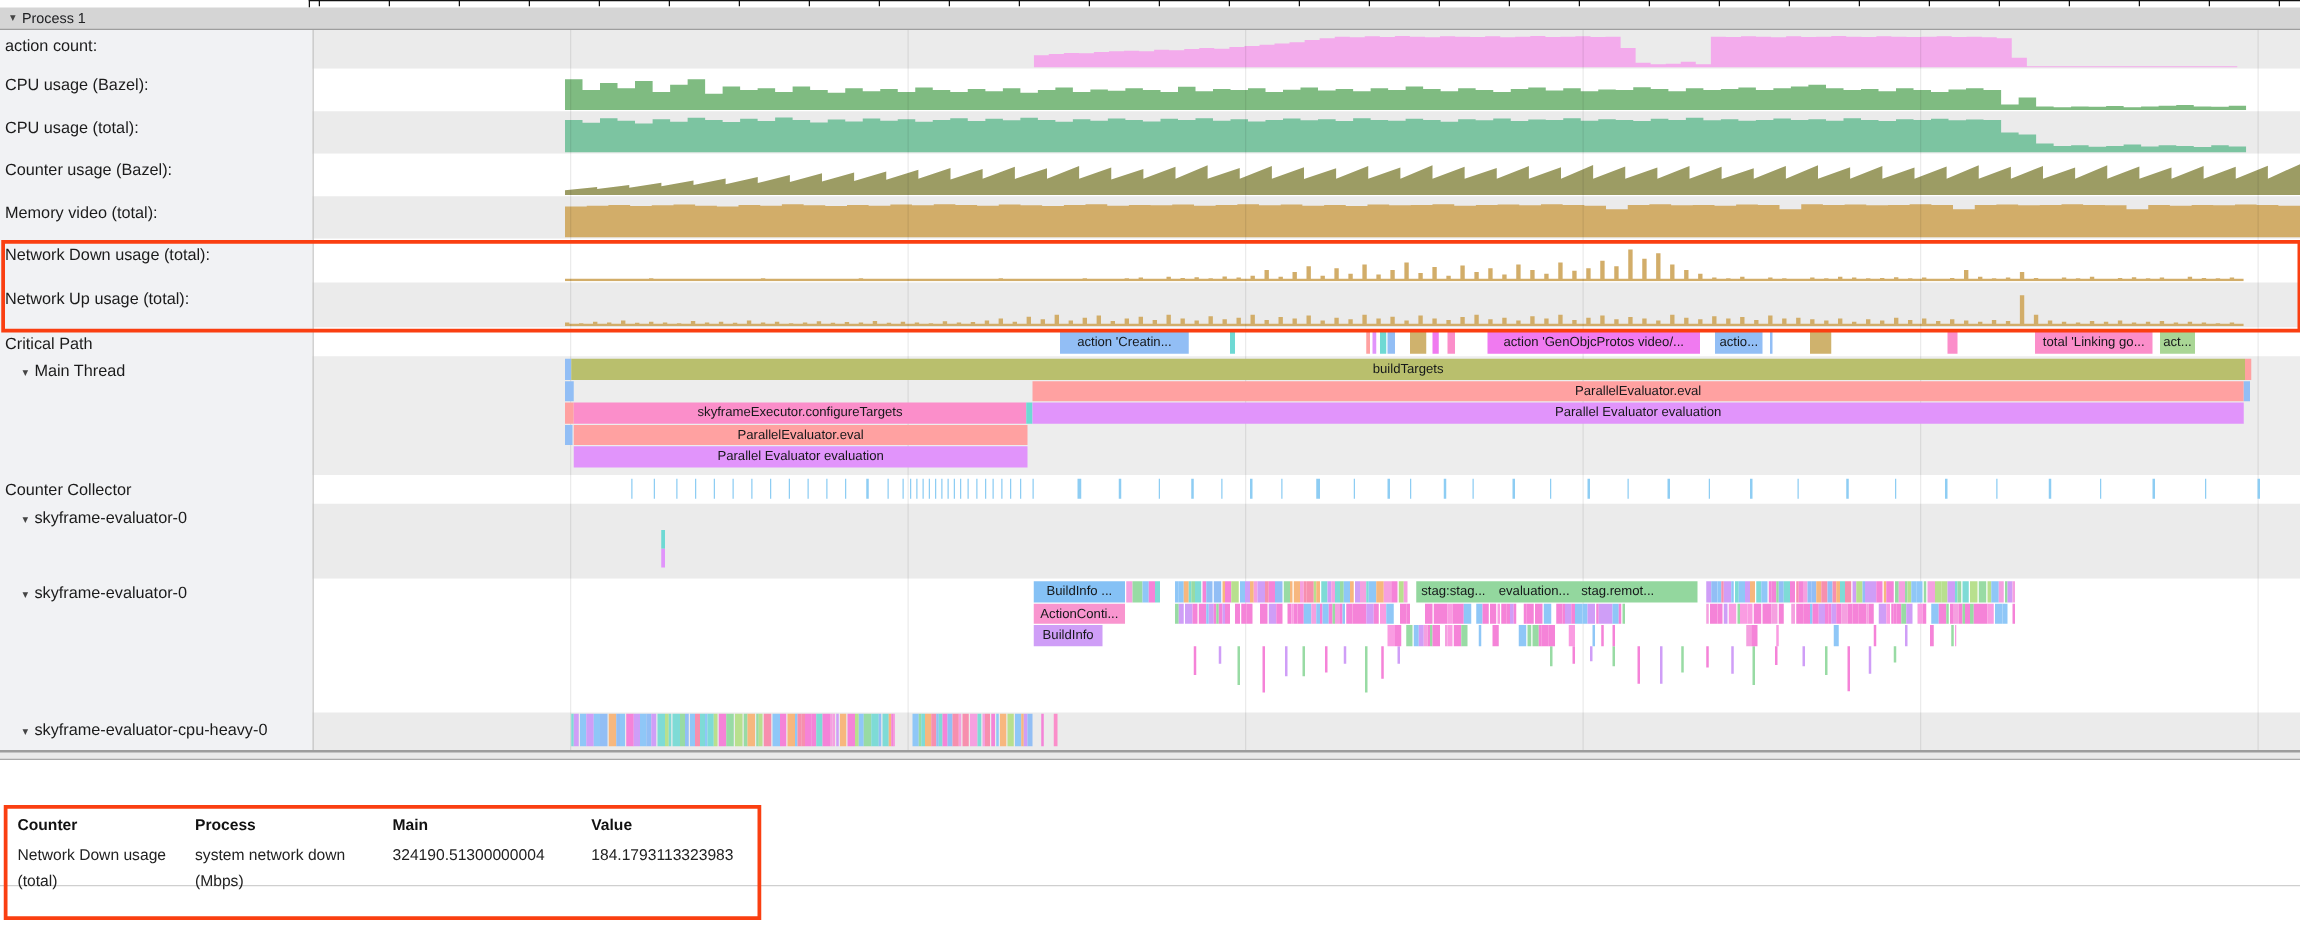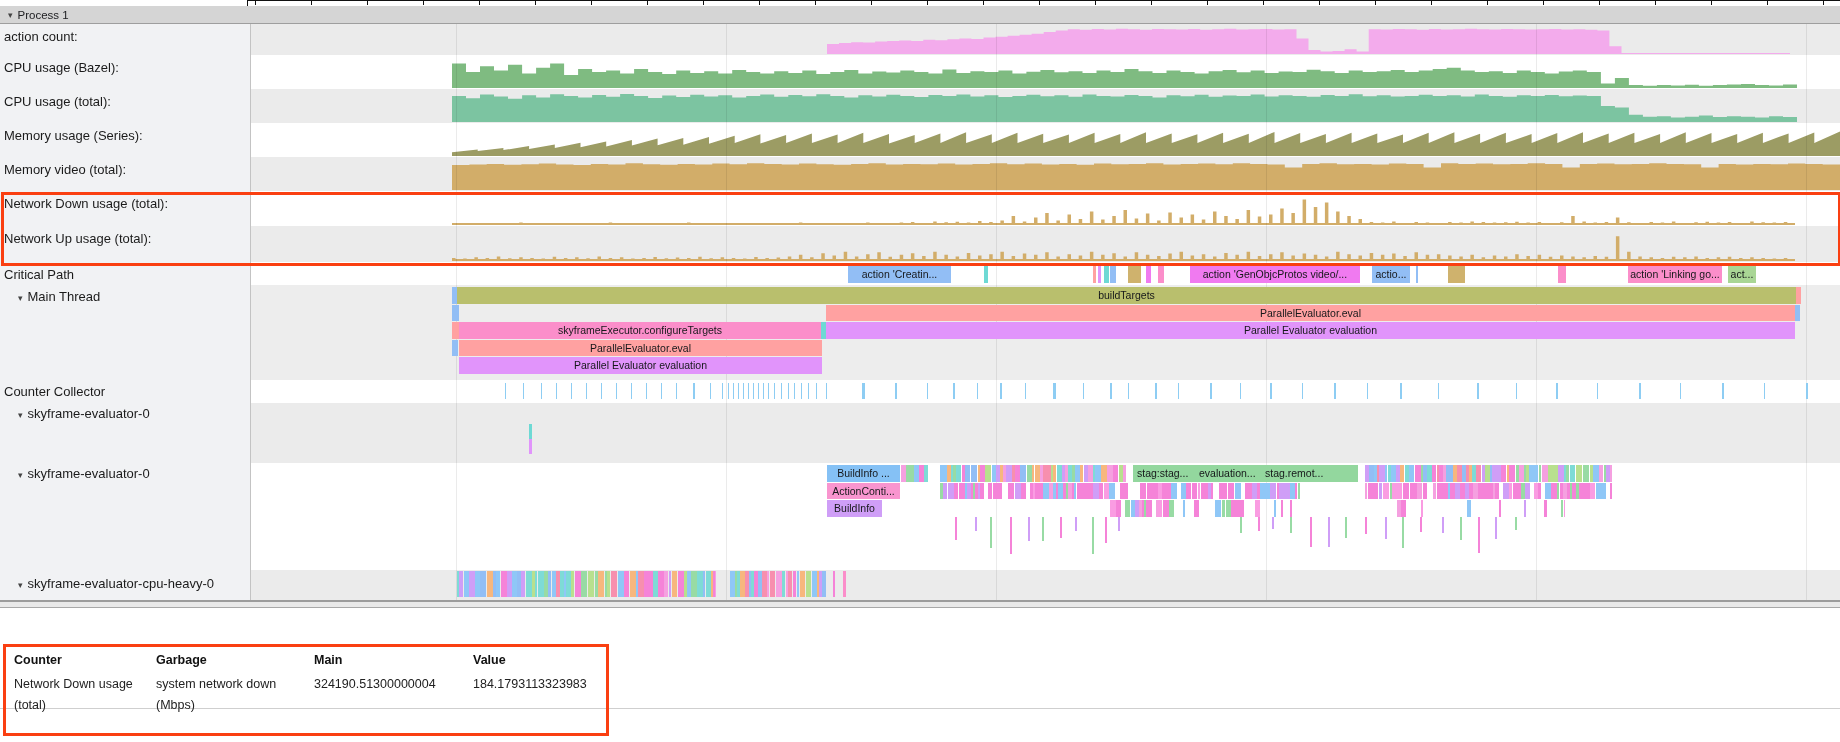--- a/index.html
+++ b/index.html
@@ -79,21 +79,21 @@
       <div class=" track-label" style="position: absolute; left: 4px; top: 60px;">CPU usage (Bazel):</div>
       <svg width="1345" height="29" style="position: absolute; left: 452px; top: 59px; z-index: 3;">
         <path d="M0 29L0.0 4.4L14.0 4.4L14.0 13.0L28.0 13.0L28.0 7.3L42.0 7.3L42.0 11.6L56.0 11.6L56.0 5.8L70.1 5.8L70.1 14.5L84.1 14.5L84.1 8.7L98.1 8.7L98.1 4.4L112.1 4.4L112.1 15.9L126.1 15.9L126.1 10.1L140.1 10.1L140.1 13.0L154.1 13.0L154.1 11.6L168.1 11.6L168.1 14.5L182.1 14.5L182.1 10.1L196.1 10.1L196.1 13.0L210.2 13.0L210.2 15.1L224.2 15.1L224.2 11.6L238.2 11.6L238.2 13.9L252.2 13.9L252.2 12.2L266.2 12.2L266.2 14.5L280.2 14.5L280.2 11.0L294.2 11.0L294.2 13.0L308.2 13.0L308.2 14.5L322.2 14.5L322.2 12.2L336.3 12.2L336.3 13.9L350.3 13.9L350.3 11.6L364.3 11.6L364.3 15.1L378.3 15.1L378.3 13.0L392.3 13.0L392.3 11.0L406.3 11.0L406.3 14.5L420.3 14.5L420.3 12.5L434.3 12.5L434.3 13.6L448.3 13.6L448.3 11.6L462.3 11.6L462.3 13.0L476.4 13.0L476.4 14.5L490.4 14.5L490.4 10.4L504.4 10.4L504.4 13.9L518.4 13.9L518.4 12.2L532.4 12.2L532.4 13.0L546.4 13.0L546.4 11.6L560.4 11.6L560.4 14.5L574.4 14.5L574.4 12.8L588.4 12.8L588.4 11.0L602.4 11.0L602.4 13.3L616.5 13.3L616.5 12.2L630.5 12.2L630.5 13.9L644.5 13.9L644.5 11.6L658.5 11.6L658.5 13.0L672.5 13.0L672.5 10.1L686.5 10.1L686.5 12.2L700.5 12.2L700.5 13.9L714.5 13.9L714.5 11.6L728.5 11.6L728.5 13.0L742.6 13.0L742.6 14.5L756.6 14.5L756.6 12.2L770.6 12.2L770.6 11.0L784.6 11.0L784.6 13.3L798.6 13.3L798.6 11.6L812.6 11.6L812.6 13.9L826.6 13.9L826.6 12.5L840.6 12.5L840.6 13.0L854.6 13.0L854.6 10.7L868.6 10.7L868.6 12.2L882.7 12.2L882.7 13.9L896.7 13.9L896.7 11.6L910.7 11.6L910.7 13.0L924.7 13.0L924.7 12.2L938.7 12.2L938.7 11.0L952.7 11.0L952.7 13.0L966.7 13.0L966.7 11.6L980.7 11.6L980.7 10.1L994.7 10.1L994.7 8.7L1008.8 8.7L1008.8 11.6L1022.8 11.6L1022.8 13.0L1036.8 13.0L1036.8 12.2L1050.8 12.2L1050.8 13.9L1064.8 13.9L1064.8 11.6L1078.8 11.6L1078.8 13.0L1092.8 13.0L1092.8 14.5L1106.8 14.5L1106.8 12.5L1120.8 12.5L1120.8 11.6L1134.8 11.6L1134.8 13.0L1148.9 13.0L1148.9 24.6L1162.9 24.6L1162.9 18.9L1176.9 18.9L1176.9 26.1L1190.9 26.1L1190.9 26.7L1204.9 26.7L1204.9 26.1L1218.9 26.1L1218.9 26.4L1232.9 26.4L1232.9 25.8L1246.9 25.8L1246.9 26.7L1260.9 26.7L1260.9 26.1L1274.9 26.1L1274.9 25.5L1289.0 25.5L1289.0 24.9L1303.0 24.9L1303.0 26.1L1317.0 26.1L1317.0 26.4L1331.0 26.4L1331.0 25.5L1345.0 25.5L1345 29Z" fill="#7fbb81"></path>
       </svg>
       <div style="position: absolute; left: 250px; top: 89px; width: 1590px; height: 34px; background: rgb(235, 235, 235);"></div>
       <div class=" track-label" style="position: absolute; left: 4px; top: 94px;">CPU usage (total):</div>
       <svg width="1345" height="29" style="position: absolute; left: 452px; top: 93px; z-index: 3;">
         <path d="M0 29L0.0 2.9L14.0 2.9L14.0 5.2L28.0 5.2L28.0 1.5L42.0 1.5L42.0 3.5L56.0 3.5L56.0 5.8L70.1 5.8L70.1 2.3L84.1 2.3L84.1 4.4L98.1 4.4L98.1 1.2L112.1 1.2L112.1 2.9L126.1 2.9L126.1 4.6L140.1 4.6L140.1 2.0L154.1 2.0L154.1 3.8L168.1 3.8L168.1 0.9L182.1 0.9L182.1 2.9L196.1 2.9L196.1 4.9L210.2 4.9L210.2 2.6L224.2 2.6L224.2 4.1L238.2 4.1L238.2 1.7L252.2 1.7L252.2 3.5L266.2 3.5L266.2 2.3L280.2 2.3L280.2 4.4L294.2 4.4L294.2 2.9L308.2 2.9L308.2 1.5L322.2 1.5L322.2 3.8L336.3 3.8L336.3 2.0L350.3 2.0L350.3 3.2L364.3 3.2L364.3 1.2L378.3 1.2L378.3 2.9L392.3 2.9L392.3 4.4L406.3 4.4L406.3 2.3L420.3 2.3L420.3 3.5L434.3 3.5L434.3 1.7L448.3 1.7L448.3 2.9L462.3 2.9L462.3 4.1L476.4 4.1L476.4 2.0L490.4 2.0L490.4 2.9L504.4 2.9L504.4 1.5L518.4 1.5L518.4 3.5L532.4 3.5L532.4 2.3L546.4 2.3L546.4 4.1L560.4 4.1L560.4 2.9L574.4 2.9L574.4 1.7L588.4 1.7L588.4 3.2L602.4 3.2L602.4 2.3L616.5 2.3L616.5 3.8L630.5 3.8L630.5 1.5L644.5 1.5L644.5 2.9L658.5 2.9L658.5 3.5L672.5 3.5L672.5 2.0L686.5 2.0L686.5 2.9L700.5 2.9L700.5 4.4L714.5 4.4L714.5 2.3L728.5 2.3L728.5 3.2L742.6 3.2L742.6 1.7L756.6 1.7L756.6 3.8L770.6 3.8L770.6 2.6L784.6 2.6L784.6 2.9L798.6 2.9L798.6 1.5L812.6 1.5L812.6 3.5L826.6 3.5L826.6 2.3L840.6 2.3L840.6 2.9L854.6 2.9L854.6 3.8L868.6 3.8L868.6 2.0L882.7 2.0L882.7 2.9L896.7 2.9L896.7 1.2L910.7 1.2L910.7 3.2L924.7 3.2L924.7 2.3L938.7 2.3L938.7 3.5L952.7 3.5L952.7 2.9L966.7 2.9L966.7 1.7L980.7 1.7L980.7 2.9L994.7 2.9L994.7 2.3L1008.8 2.3L1008.8 3.5L1022.8 3.5L1022.8 1.5L1036.8 1.5L1036.8 2.9L1050.8 2.9L1050.8 3.8L1064.8 3.8L1064.8 2.3L1078.8 2.3L1078.8 2.9L1092.8 2.9L1092.8 2.0L1106.8 2.0L1106.8 3.2L1120.8 3.2L1120.8 2.6L1134.8 2.6L1134.8 2.9L1148.9 2.9L1148.9 13.0L1162.9 13.0L1162.9 14.5L1176.9 14.5L1176.9 21.8L1190.9 21.8L1190.9 23.8L1204.9 23.8L1204.9 23.2L1218.9 23.2L1218.9 24.4L1232.9 24.4L1232.9 23.8L1246.9 23.8L1246.9 22.6L1260.9 22.6L1260.9 24.1L1274.9 24.1L1274.9 23.2L1289.0 23.2L1289.0 23.8L1303.0 23.8L1303.0 24.6L1317.0 24.6L1317.0 23.2L1331.0 23.2L1331.0 24.1L1345.0 24.1L1345 29Z" fill="#7cc4a1"></path>
       </svg>
       <div style="position: absolute; left: 250px; top: 123px; width: 1590px; height: 34px; background: rgb(255, 255, 255);"></div>
-      <div class=" track-label" style="position: absolute; left: 4px; top: 128px;">Memory usage (Series):</div>
+      <div class=" track-label" style="position: absolute; left: 4px; top: 128px;">Counter usage (Bazel):</div>
       <svg width="1388" height="29" style="position: absolute; left: 452px; top: 127px; z-index: 3;">
         <path d="M0 29L0.0 25.2L25.7 22.6L25.7 25.2L25.7 24.1L51.4 20.9L51.4 24.1L51.4 23.1L77.1 19.1L77.1 23.1L77.1 22.0L102.8 17.4L102.8 22.0L102.8 21.0L128.5 15.7L128.5 21.0L128.5 20.3L154.2 14.5L154.2 20.3L154.2 19.4L179.9 13.0L179.9 19.4L179.9 18.6L205.6 11.6L205.6 18.6L205.6 18.2L231.3 11.0L231.3 18.2L231.3 17.7L257.0 10.1L257.0 17.7L257.0 16.8L282.7 8.7L282.7 16.8L282.7 16.0L308.4 7.3L308.4 16.0L308.4 16.5L334.1 8.1L334.1 16.5L334.1 15.9L359.9 6.4L359.9 15.9L359.9 16.1L385.6 7.5L385.6 16.1L385.6 15.9L411.3 5.8L411.3 15.9L411.3 15.9L437.0 7.0L437.0 15.9L437.0 16.5L462.7 8.1L462.7 16.5L462.7 15.9L488.4 6.4L488.4 15.9L488.4 15.9L514.1 5.2L514.1 15.9L514.1 16.0L539.8 7.3L539.8 16.0L539.8 15.9L565.5 5.8L565.5 15.9L565.5 15.9L591.2 6.7L591.2 15.9L591.2 16.1L616.9 7.5L616.9 16.1L616.9 15.9L642.6 5.8L642.6 15.9L642.6 15.9L668.3 7.0L668.3 15.9L668.3 15.9L694.0 5.2L694.0 15.9L694.0 15.9L719.7 6.4L719.7 15.9L719.7 16.0L745.4 7.3L745.4 16.0L745.4 15.9L771.1 5.8L771.1 15.9L771.1 15.9L796.8 6.7L796.8 15.9L796.8 15.9L822.5 4.9L822.5 15.9L822.5 15.9L848.2 6.1L848.2 15.9L848.2 15.9L873.9 7.0L873.9 15.9L873.9 15.9L899.6 5.8L899.6 15.9L899.6 15.9L925.3 6.4L925.3 15.9L925.3 16.1L951.0 7.5L951.0 16.1L951.0 15.9L976.7 5.8L976.7 15.9L976.7 15.9L1002.4 5.2L1002.4 15.9L1002.4 15.9L1028.1 6.7L1028.1 15.9L1028.1 15.9L1053.9 5.8L1053.9 15.9L1053.9 15.9L1079.6 7.0L1079.6 15.9L1079.6 15.9L1105.3 6.1L1105.3 15.9L1105.3 15.9L1131.0 5.2L1131.0 15.9L1131.0 15.9L1156.7 6.4L1156.7 15.9L1156.7 15.9L1182.4 5.8L1182.4 15.9L1182.4 15.9L1208.1 7.0L1208.1 15.9L1208.1 15.9L1233.8 5.2L1233.8 15.9L1233.8 15.9L1259.5 6.1L1259.5 15.9L1259.5 15.9L1285.2 7.0L1285.2 15.9L1285.2 15.9L1310.9 5.8L1310.9 15.9L1310.9 15.9L1336.6 6.4L1336.6 15.9L1336.6 15.9L1362.3 5.5L1362.3 15.9L1362.3 15.9L1388.0 4.4L1388.0 15.9L1388 29Z" fill="#9c9c64"></path>
       </svg>
       <div style="position: absolute; left: 250px; top: 157px; width: 1590px; height: 34px; background: rgb(235, 235, 235);"></div>
       <div class=" track-label" style="position: absolute; left: 4px; top: 162px;">Memory video (total):</div>
       <svg width="1388" height="29" style="position: absolute; left: 452px; top: 161px; z-index: 3;">
         <path d="M0 29L0.0 4.1L17.4 4.1L17.4 3.5L34.7 3.5L34.7 2.9L52.1 2.9L52.1 3.8L69.4 3.8L69.4 3.2L86.8 3.2L86.8 2.6L104.1 2.6L104.1 3.5L121.5 3.5L121.5 4.1L138.8 4.1L138.8 2.9L156.2 2.9L156.2 3.5L173.5 3.5L173.5 2.3L190.9 2.3L190.9 3.2L208.2 3.2L208.2 3.8L225.6 3.8L225.6 2.9L242.9 2.9L242.9 3.5L260.3 3.5L260.3 2.6L277.6 2.6L277.6 3.2L295.0 3.2L295.0 2.3L312.3 2.3L312.3 2.9L329.7 2.9L329.7 3.5L347.0 3.5L347.0 2.6L364.4 2.6L364.4 3.2L381.7 3.2L381.7 3.8L399.1 3.8L399.1 2.9L416.4 2.9L416.4 2.3L433.8 2.3L433.8 3.5L451.1 3.5L451.1 2.9L468.5 2.9L468.5 3.2L485.8 3.2L485.8 2.6L503.2 2.6L503.2 3.5L520.5 3.5L520.5 2.9L537.9 2.9L537.9 2.3L555.2 2.3L555.2 3.2L572.6 3.2L572.6 2.6L589.9 2.6L589.9 3.5L607.3 3.5L607.3 2.9L624.6 2.9L624.6 3.8L642.0 3.8L642.0 2.6L659.3 2.6L659.3 3.2L676.7 3.2L676.7 2.9L694.0 2.9L694.0 2.3L711.4 2.3L711.4 3.5L728.7 3.5L728.7 2.9L746.1 2.9L746.1 2.6L763.4 2.6L763.4 3.2L780.8 3.2L780.8 2.3L798.1 2.3L798.1 2.9L815.5 2.9L815.5 3.5L832.8 3.5L832.8 6.4L850.2 6.4L850.2 2.9L867.5 2.9L867.5 2.3L884.9 2.3L884.9 3.2L902.2 3.2L902.2 2.9L919.6 2.9L919.6 3.5L936.9 3.5L936.9 2.6L954.3 2.6L954.3 2.9L971.6 2.9L971.6 6.4L989.0 6.4L989.0 2.3L1006.3 2.3L1006.3 2.9L1023.7 2.9L1023.7 2.6L1041.0 2.6L1041.0 3.2L1058.4 3.2L1058.4 2.9L1075.7 2.9L1075.7 2.3L1093.1 2.3L1093.1 2.9L1110.4 2.9L1110.4 6.4L1127.8 6.4L1127.8 2.9L1145.1 2.9L1145.1 2.6L1162.5 2.6L1162.5 3.2L1179.8 3.2L1179.8 2.9L1197.2 2.9L1197.2 2.3L1214.5 2.3L1214.5 2.9L1231.9 2.9L1231.9 3.2L1249.2 3.2L1249.2 6.4L1266.6 6.4L1266.6 2.9L1283.9 2.9L1283.9 3.5L1301.3 3.5L1301.3 2.9L1318.6 2.9L1318.6 3.2L1336.0 3.2L1336.0 2.6L1353.3 2.6L1353.3 2.9L1370.7 2.9L1370.7 3.5L1388.0 3.5L1388 29Z" fill="#d2ad69"></path>
       </svg>
       <div style="position: absolute; left: 250px; top: 191px; width: 1590px; height: 35px; background: rgb(255, 255, 255);"></div>
       <div class=" track-label" style="position: absolute; left: 4px; top: 196px;">Network Down usage (total):</div>
@@ -114,21 +114,21 @@
       <div class="slice" style="position: absolute; left: 1104px; top: 265px; width: 5px; height: 18px; background: rgb(110, 217, 212); z-index: 6;"></div>
       <div class="slice" style="position: absolute; left: 1110px; top: 265px; width: 6px; height: 18px; background: rgb(146, 190, 245); z-index: 6;"></div>
       <div class="slice" style="position: absolute; left: 1128px; top: 265px; width: 13px; height: 18px; background: rgb(207, 178, 109); z-index: 6;"></div>
       <div class="slice" style="position: absolute; left: 1146px; top: 265px; width: 5px; height: 18px; background: rgb(240, 122, 240); z-index: 6;"></div>
       <div class="slice" style="position: absolute; left: 1158px; top: 265px; width: 6px; height: 18px; background: rgb(251, 142, 202); z-index: 6;"></div>
       <div class="slice" style="position: absolute; left: 1190px; top: 265px; width: 170px; height: 18px; background: rgb(240, 122, 240); z-index: 6; line-height: 18px;">action 'GenObjcProtos video/...</div>
       <div class="slice" style="position: absolute; left: 1372px; top: 265px; width: 38px; height: 18px; background: rgb(146, 190, 245); z-index: 6; line-height: 18px;">actio...</div>
       <div class="slice" style="position: absolute; left: 1416px; top: 265px; width: 2px; height: 18px; background: rgb(146, 190, 245); z-index: 6;"></div>
       <div class="slice" style="position: absolute; left: 1448px; top: 265px; width: 17px; height: 18px; background: rgb(207, 178, 109); z-index: 6;"></div>
       <div class="slice" style="position: absolute; left: 1558px; top: 265px; width: 8px; height: 18px; background: rgb(251, 142, 202); z-index: 6;"></div>
-      <div class="slice" style="position: absolute; left: 1628px; top: 265px; width: 94px; height: 18px; background: rgb(251, 142, 202); z-index: 6; line-height: 18px;">action 'Linking go...</div>
+      <div class="slice" style="position: absolute; left: 1628px; top: 265px; width: 94px; height: 18px; background: rgb(251, 142, 202); z-index: 6; line-height: 18px;">total 'Linking go...</div>
       <div class="slice" style="position: absolute; left: 1728px; top: 265px; width: 28px; height: 18px; background: rgb(169, 214, 149); z-index: 6; line-height: 18px;">act...</div>
       <div style="position: absolute; left: 250px; top: 285px; width: 1590px; height: 95px; background: rgb(237, 237, 237);"></div>
       <div class="track-label" style="position: absolute; left: 18px; top: 289px; z-index: 7;"><span class="arrow">▾</span><span>Main Thread</span></div>
       <div class="slice" style="position: absolute; left: 452px; top: 287px; width: 5px; height: 16.5px; background: rgb(146, 190, 245); z-index: 6;"></div>
       <div class="slice" style="position: absolute; left: 457px; top: 287px; width: 1339px; height: 16.5px; background: rgb(185, 191, 109); z-index: 6; line-height: 16.5px;">buildTargets</div>
       <div class="slice" style="position: absolute; left: 1796px; top: 287px; width: 5px; height: 16.5px; background: rgb(255, 161, 161); z-index: 6;"></div>
       <div class="slice" style="position: absolute; left: 452px; top: 304.5px; width: 7px; height: 16.5px; background: rgb(146, 190, 245); z-index: 6;"></div>
       <div class="slice" style="position: absolute; left: 826px; top: 304.5px; width: 969px; height: 16.5px; background: rgb(255, 161, 161); z-index: 6; line-height: 16.5px;">ParallelEvaluator.eval</div>
       <div class="slice" style="position: absolute; left: 1795px; top: 304.5px; width: 5px; height: 16.5px; background: rgb(146, 190, 245); z-index: 6;"></div>
       <div class="slice" style="position: absolute; left: 452px; top: 322px; width: 7px; height: 16.5px; background: rgb(255, 161, 161); z-index: 6;"></div>
@@ -609,21 +609,21 @@
       <div class="gridline" style="position: absolute; left: 1266px; top: 24px; height: 576px;"></div>
       <div class="gridline" style="position: absolute; left: 1536px; top: 24px; height: 576px;"></div>
       <div class="gridline" style="position: absolute; left: 1806px; top: 24px; height: 576px;"></div>
     </div>
 
   <div id="bottom">
     <div id="divider"></div>
     <div id="table-area" class="abs" style="left:0;top:41px;width:1840px;height:101px;background:#fff;">
       <div id="thead-line"></div>
       <div class="th" style="top: 12px; left: 14px;">Counter</div>
-      <div class="th" style="top: 12px; left: 156px;">Garbage</div>
+      <div class="th" style="top: 12px; left: 156px;">Process</div>
       <div class="th" style="top: 12px; left: 314px;">Main</div>
       <div class="th" style="top: 12px; left: 473px; text-align: center;">Value</div>
       <div class="td" style="top: 33px; left: 14px;">Network Down usage
 (total)</div>
       <div class="td" style="top: 33px; left: 156px;">system network down
 (Mbps)</div>
       <div class="td" style="top: 33px; left: 314px;">324190.51300000004</div>
       <div class="td" style="top: 33px; left: 473px;">184.1793113323983</div>
     </div>
   </div>

